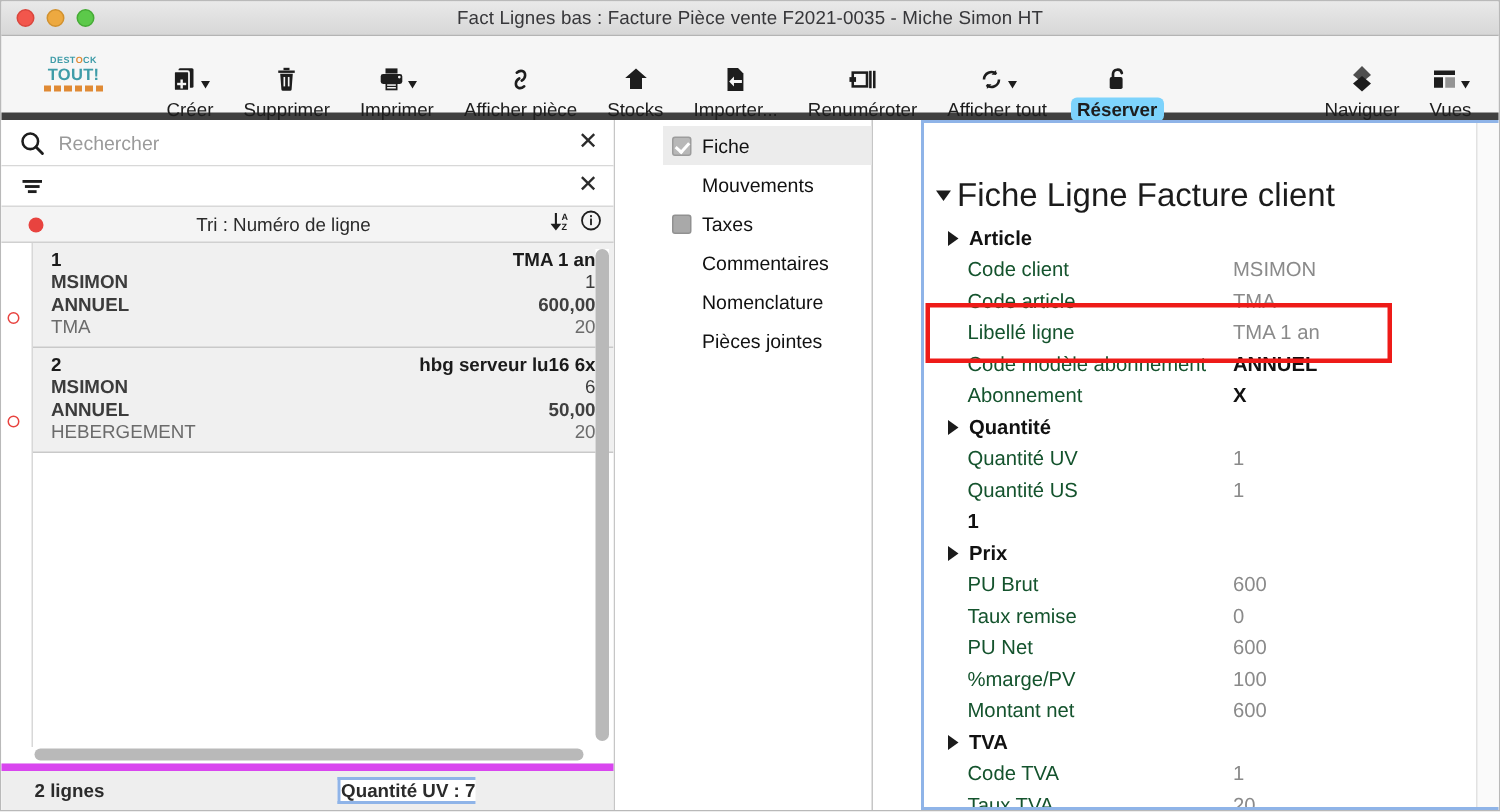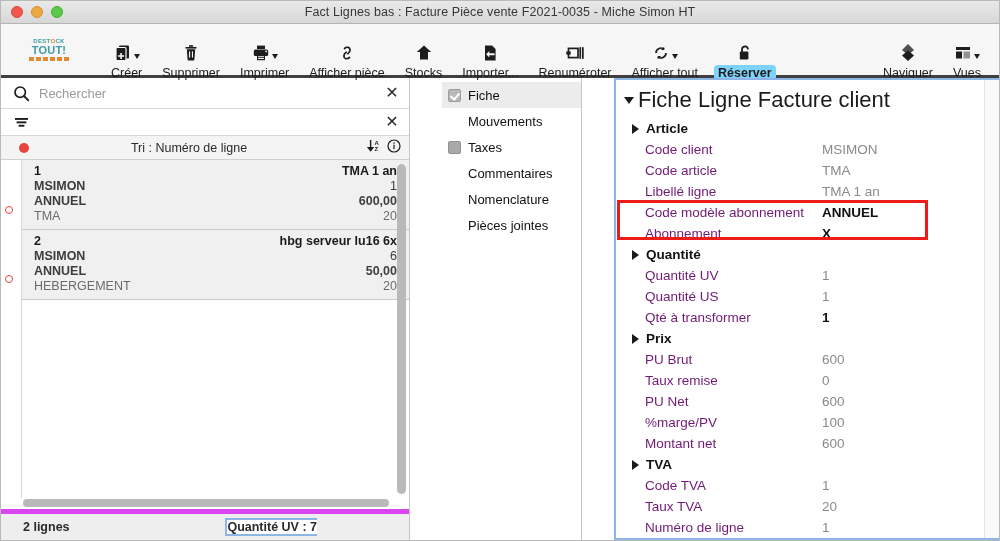--- a/index.html
+++ b/index.html
@@ -27,21 +27,21 @@
   .dot.yellow{background:#eda940;border:1px solid #d1912e;}
   .dot.green{background:#5cc94a;border:1px solid #45ab35;}
   .title-text{
     position:absolute;left:0;right:0;text-align:center;
     font-size:12.5px;color:#37373a;letter-spacing:.1px;
   }
 
   
   .toolbar{
     height:51px;flex:0 0 51px;background:#f6f6f6;
-    border-bottom:3px solid #404040;
+    border-bottom:5px solid #404040;
     display:flex;align-items:flex-start;position:relative;
   }
   .logo{
     width:60px;height:40px;margin:5px 0 0 18px;flex:0 0 auto;
     display:flex;flex-direction:column;align-items:center;justify-content:center;
   }
   .logo .l1{font-size:6px;font-weight:bold;color:#3f9ca8;letter-spacing:.3px;line-height:7px;}
   .logo .l1 .o{color:#e08a34;}
   .logo .l2{font-size:11px;font-weight:bold;color:#3f9ca8;line-height:11px;letter-spacing:.2px;}
   .logo .l3{
@@ -155,33 +155,33 @@
   }
   .mid-box.filled{background:#a9a9a9;border:1px solid #919191;}
   .mid-box.empty{background:transparent;border:none;}
 
   
   .right{
     flex:1 1 auto;min-width:0;display:flex;flex-direction:column;
     border:2px solid #8fb4e8;border-top-width:2px;border-right-width:0;
     background:#fff;position:relative;box-sizing:border-box;
   }
-  .right-inner{flex:1 1 auto;overflow:hidden;padding:4px 0 0 6px;}
+  .right-inner{flex:1 1 auto;overflow:hidden;padding:4px 0 0 6px;margin-top:28px;}
   .panel-title{
     display:flex;align-items:center;gap:4px;
     font-size:22px;color:#1b1b1b;line-height:28px;margin:2px 0 4px 2px;
   }
   .tri-d{width:0;height:0;border-left:5px solid transparent;border-right:5px solid transparent;border-top:7px solid #1b1b1b;}
   .tri-r{width:0;height:0;border-top:5px solid transparent;border-bottom:5px solid transparent;border-left:7px solid #1b1b1b;}
   .grp{
     display:flex;align-items:center;gap:7px;height:21px;padding-left:10px;
     font-size:13.5px;font-weight:bold;color:#111;
   }
   .fld{display:flex;height:21px;align-items:center;padding-left:23px;font-size:13.5px;}
-  .fld .k{color:#701a75;width:177px;flex:0 0 177px;white-space:nowrap;}
+  .fld .k{color:#14532d;width:177px;flex:0 0 177px;white-space:nowrap;}
   .fld .v{color:#8a8a8a;white-space:nowrap;}
   .fld.strong .v{color:#111;font-weight:bold;}
   .right-scrollgap{
     position:absolute;right:0;top:0;bottom:0;width:14px;background:#fafafa;
     border-left:1px solid #e2e2e2;
   }
   .redbox{
     position:absolute;left:1px;top:120px;width:311px;height:40px;
     border:3px solid #ee1b18;box-sizing:border-box;pointer-events:none;
   }
@@ -507,21 +507,20 @@
         </div>
         <div class="fld">
           <span class="k">Quantité UV</span>
           <span class="v">1</span>
         </div>
         <div class="fld">
           <span class="k">Quantité US</span>
           <span class="v">1</span>
         </div>
         <div class="fld strong">
-          <span class="k">Qté à transformer</span>
           <span class="v">1</span>
         </div>
 
         <div class="grp">
           <span class="tri-r"></span>
           <span>Prix</span>
         </div>
         <div class="fld">
           <span class="k">PU Brut</span>
           <span class="v">600</span>

